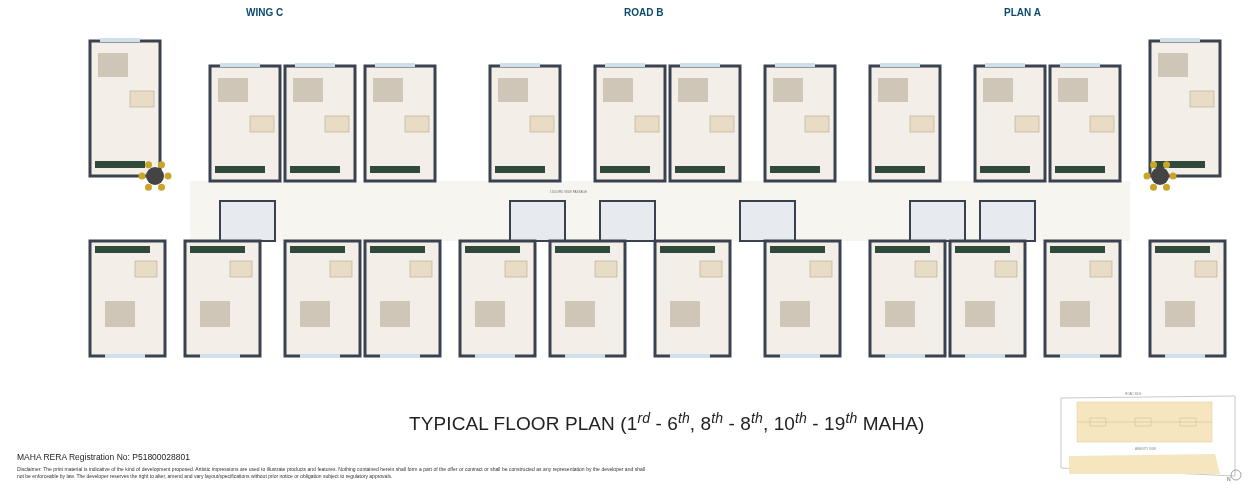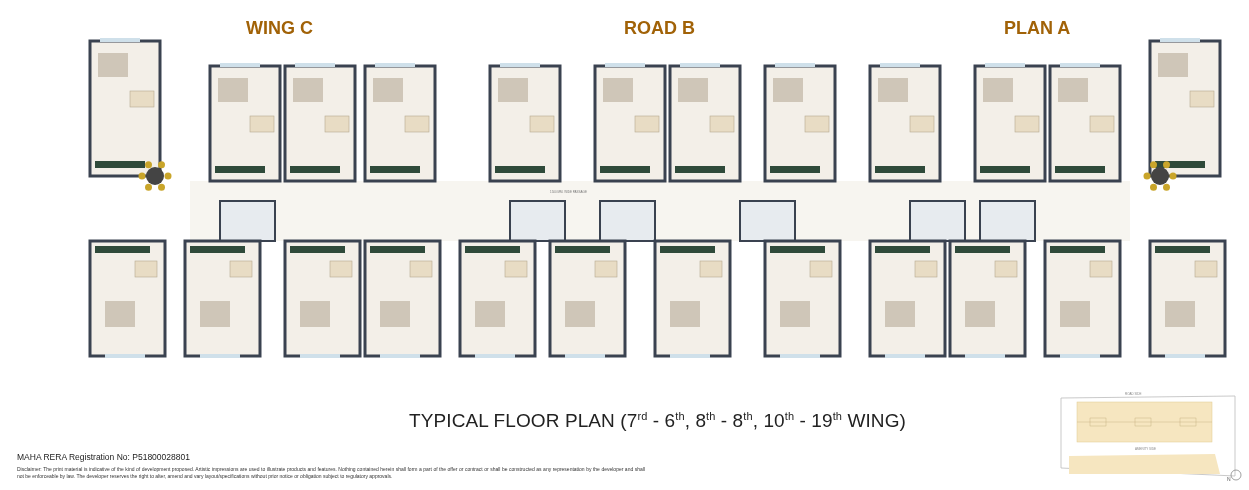--- a/index.html
+++ b/index.html
@@ -1,20 +1,20 @@
 <!DOCTYPE html>
 <html><head>
 <meta charset="utf-8">
 <style>
   html,body{margin:0;padding:0;background:#fff;}
   body{width:1249px;height:490px;position:relative;overflow:hidden;font-family:"Liberation Sans",sans-serif;color:#222;}
-  .wing-label{position:absolute;top:18px;font-weight:bold;font-size:18px;color:#a16207;}
+  .wing-label{position:absolute;top:7px;font-weight:bold;font-size:10px;color:#0c4a6e;}
   #plan{position:absolute;left:80px;top:36px;}
   .title{position:absolute;left:409px;top:410px;font-size:19px;color:#222;letter-spacing:0.1px;white-space:nowrap;}
-  .title sup{font-size:11px;}
+  .title sup{font-size:14px;font-style:italic;}
   .rera{position:absolute;left:17px;top:452px;font-size:8.5px;color:#222;text-align:center;}
   .disc{position:absolute;left:17px;top:466px;width:628px;font-size:5px;line-height:7px;color:#333;text-align:justify;}
   .keyplan{position:absolute;left:1055px;top:388px;}
 </style>
 </head>
 <body>
 
 <div class="wing-label" style="left:246px">WING C</div>
 <div class="wing-label" style="left:624px">ROAD B</div>
 <div class="wing-label" style="left:1004px">PLAN A</div>
@@ -161,21 +161,21 @@
     <circle cx="1067" cy="140" r="3.5" fill="#c9a52a"></circle>
     <circle cx="1073.5" cy="128.74166975080232" r="3.5" fill="#c9a52a"></circle>
     <circle cx="1086.5" cy="128.7416697508023" r="3.5" fill="#c9a52a"></circle>
     <g></g>
     <g></g>
     <g></g>
     <g></g>
     <text x="470" y="157" font-size="3" fill="#777" font-family="Liberation Sans, sans-serif">1500 MM. WIDE PASSAGE</text>
   </svg>
 
-<div class="title"><span>TYPICAL FLOOR PLAN (7</span><sup>rd</sup><span> - 6</span><sup>th</sup><span>, 8</span><sup>th</sup><span> - 8</span><sup>th</sup><span>, 10</span><sup>th</sup><span> - 19</span><sup>th</sup><span> WING)</span></div>
+<div class="title"><span>TYPICAL FLOOR PLAN (1</span><sup>rd</sup><span> - 6</span><sup>th</sup><span>, 8</span><sup>th</sup><span> - 8</span><sup>th</sup><span>, 10</span><sup>th</sup><span> - 19</span><sup>th</sup><span> MAHA)</span></div>
 
 <div class="rera">MAHA RERA Registration No: P51800028801</div>
 <div class="disc">Disclaimer: The print material is indicative of the kind of development proposed. Artistic impressions are used to illustrate products and features. Nothing contained herein shall form a part of the offer or contract or shall be constructed as any representation by the developer and shall not be enforceable by law. The developer reserves the right to alter, amend and vary layout/specifications without prior notice or obligation subject to regulatory approvals.</div>
 
 <svg class="keyplan" width="190" height="95" viewBox="0 0 190 95">
   <polygon points="6,10 180,8 180,88 6,80" fill="#fff" stroke="#bbb" stroke-width="0.8"></polygon>
   <text x="70" y="7" font-size="3" fill="#888" font-family="Liberation Sans, sans-serif">ROAD SIDE</text>
   <rect x="22" y="14" width="135" height="40" fill="#f6e6c0" stroke="#e0c98f" stroke-width="0.5"></rect>
   <g stroke="#bfa878" stroke-width="0.4" fill="none">
     <rect x="35" y="30" width="16" height="8"></rect>

